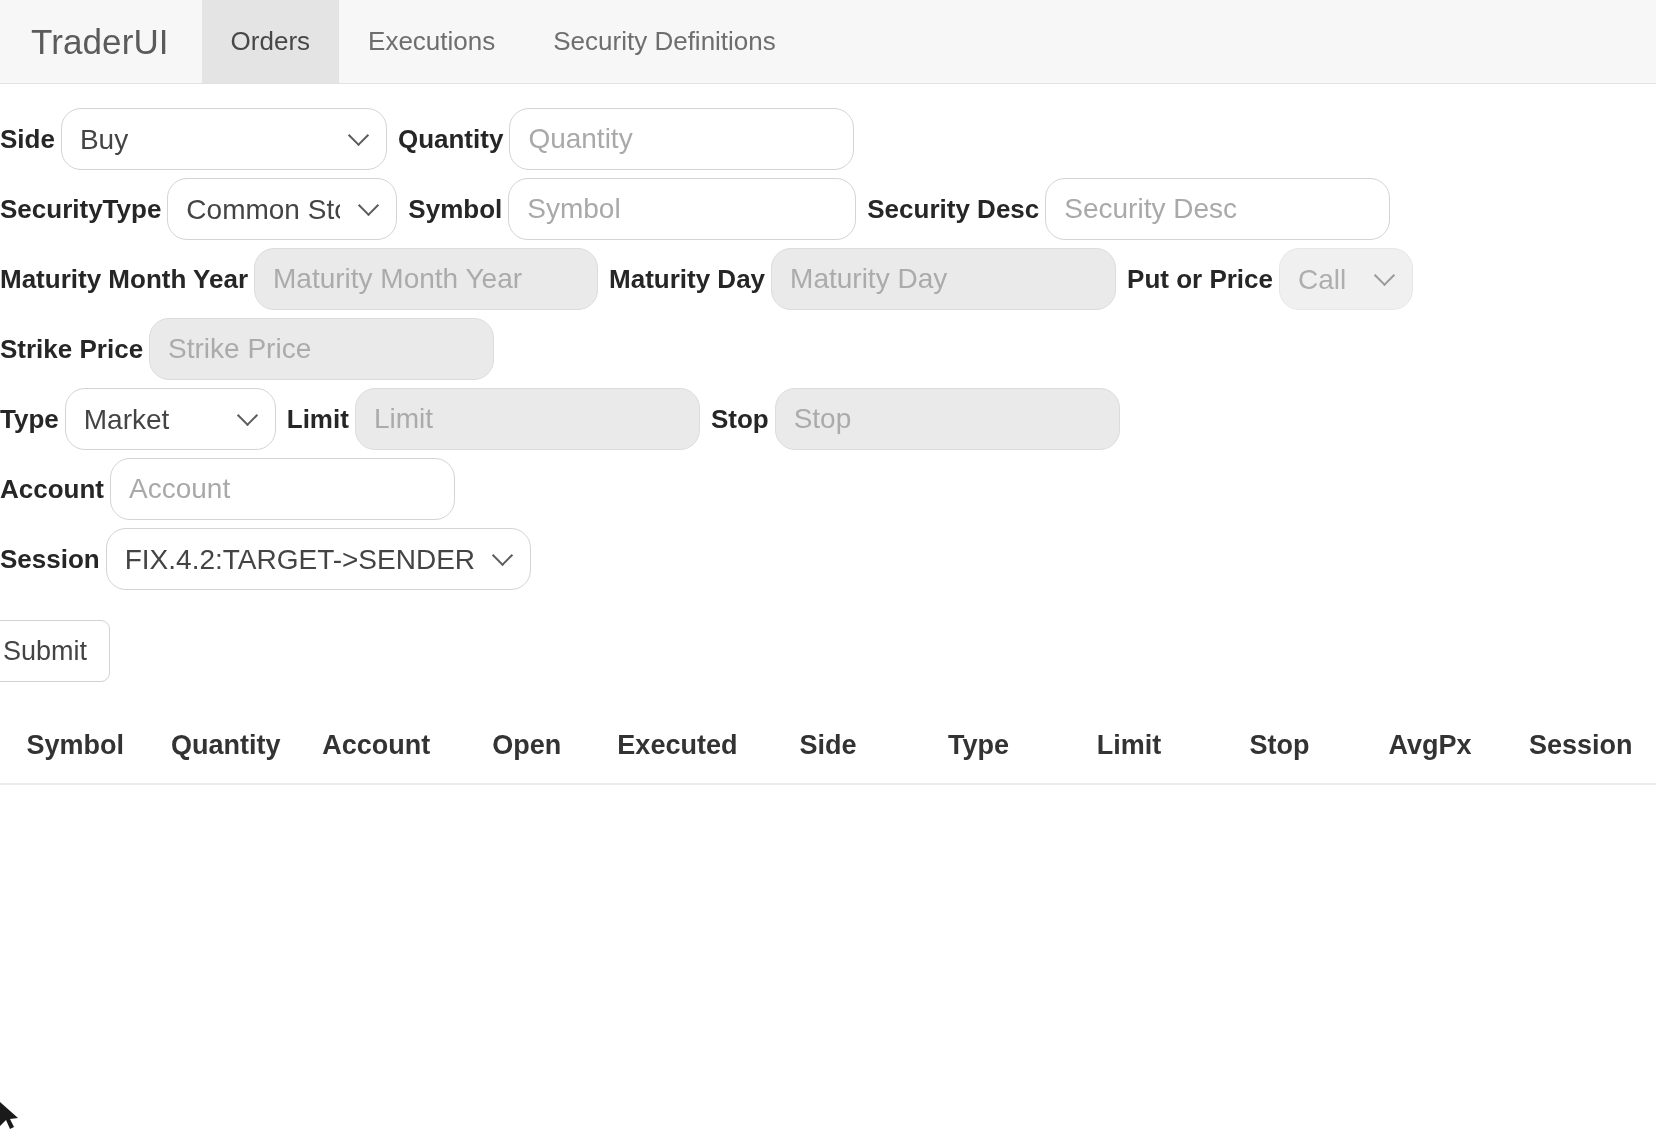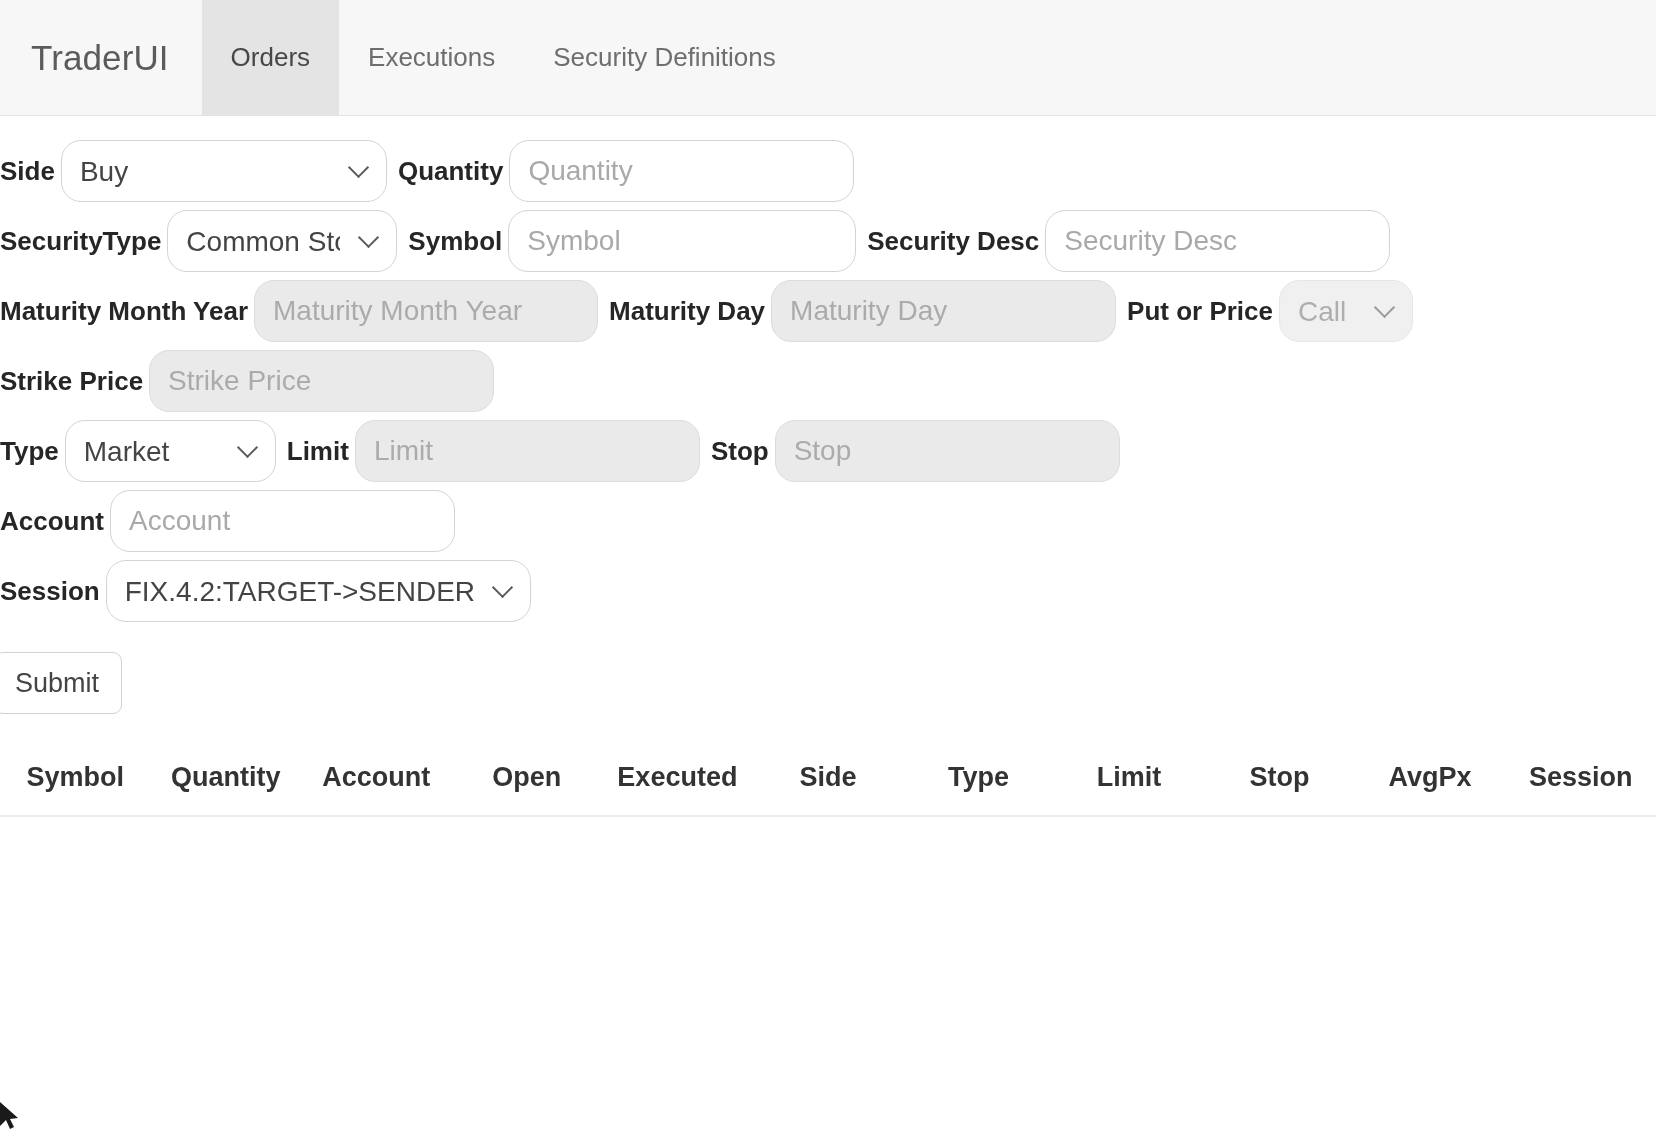--- a/index.html
+++ b/index.html
@@ -11,21 +11,21 @@
     width: 1656px;
     height: 1136px;
     overflow: hidden;
     font-family: "Liberation Sans", sans-serif;
     color: #333333;
     -webkit-font-smoothing: antialiased;
   }
 
   
   .navbar {
-    height: 116px;
+    height: 84px;
     background: #f7f7f7;
     border-bottom: 1px solid #e2e2e2;
     display: flex;
     align-items: stretch;
     box-sizing: border-box;
   }
   .brand {
     display: flex;
     align-items: center;
     padding: 0 33px 0 31px;
@@ -151,21 +151,21 @@
   .w-strike   { width: 345px; }
   .w-type     { width: 211px; }
   .w-limit    { width: 345px; }
   .w-stop     { width: 345px; }
   .w-account  { width: 345px; }
   .w-tif      { width: 145px; }
   .w-session  { width: 425px; }
 
   .submit-row {
     padding-top: 22px;
-    padding-left: 12px;
+    padding-left: 0;
   }
   .submit-btn {
     box-sizing: border-box;
     height: 62px;
     padding: 0 22px 0 20px;
     margin-left: -18px;
     font-family: "Liberation Sans", sans-serif;
     font-size: 27px;
     color: #444444;
     background: #ffffff;

